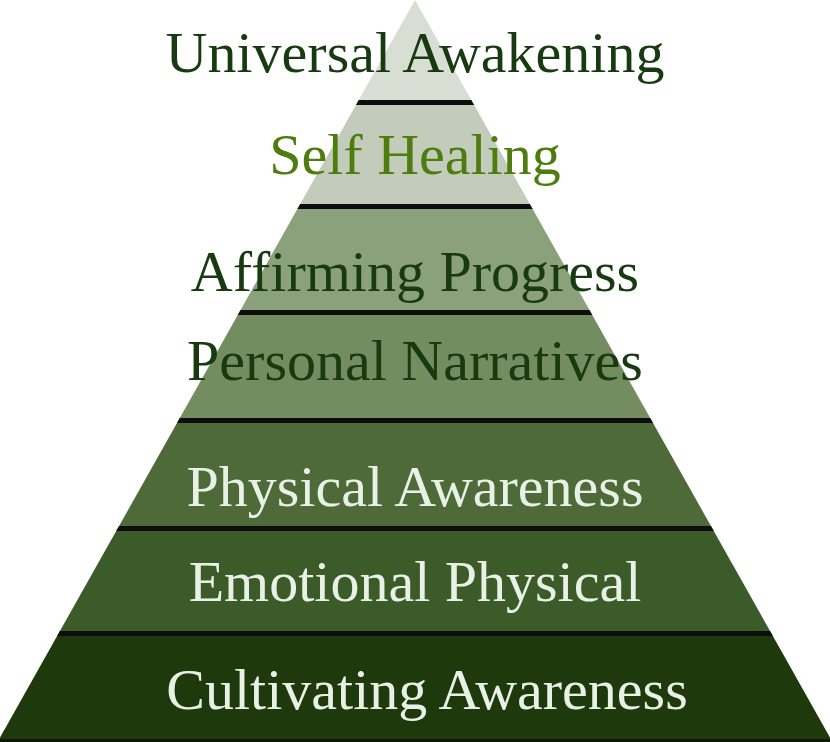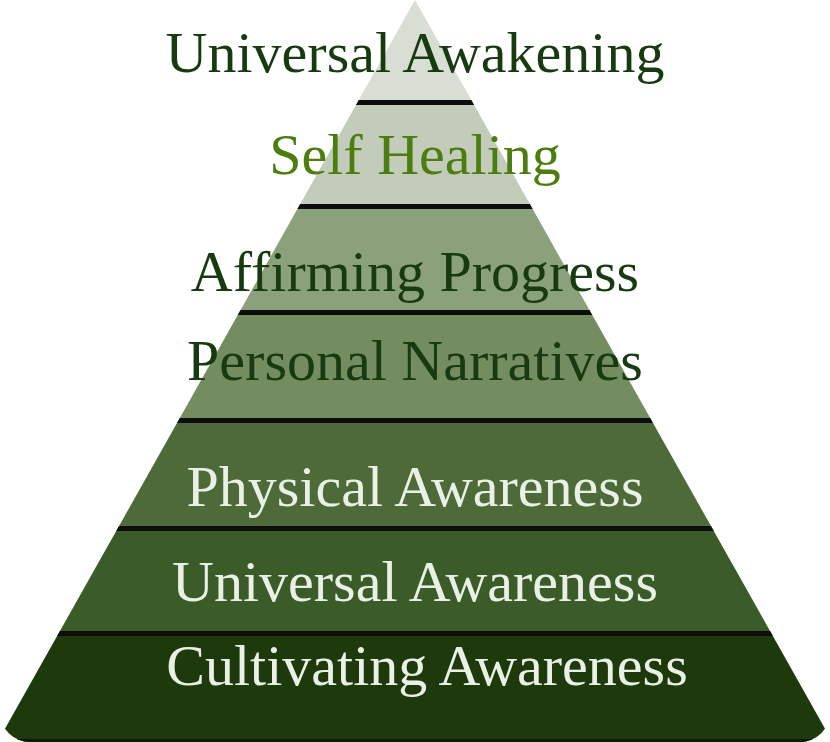--- a/index.html
+++ b/index.html
@@ -7,21 +7,20 @@
     padding: 0;
     background: #ffffff;
   }
   .stage {
     position: relative;
     width: 830px;
     height: 742px;
     background: #ffffff;
     overflow: hidden;
     font-family: "Liberation Serif", "DejaVu Serif", serif;
-    border-radius: 30px;
   }
   
   .tri {
     position: absolute;
     inset: 0;
     clip-path: polygon(50% 0%, 100.3% 100%, -0.3% 100%);
   }
   .band {
     box-sizing: border-box;
     width: 100%;
@@ -51,21 +50,21 @@
     line-height: 1;
     white-space: nowrap;
     letter-spacing: 0;
   }
   .l1 { top: 0;     height: 100px; }
   .l2 { top: 100px; height: 104px; }
   .l3 { top: 216px; height: 106px; }
   .l4 { top: 310px; height: 96px; }
   .l5 { top: 418px; height: 132px; }
   .l6 { top: 526px; height: 105px; }
-  .l7 { top: 607px; height: 111px; padding-left: 24px; }
+  .l7 { top: 631px; height: 111px; padding-left: 24px; }
 </style>
 </head>
 <body>
 
 <div class="stage" style="background: rgb(255, 255, 255);">
 
   <div class="tri">
     <div class="band b1" style="background: rgb(217, 222, 212);"></div>
     <div class="band b2" style="background: rgb(195, 204, 186); border-top-color: rgb(13, 13, 13);"></div>
     <div class="band b3" style="background: rgb(139, 161, 123); border-top-color: rgb(13, 13, 13);"></div>
@@ -73,16 +72,16 @@
     <div class="band b5" style="background: rgb(77, 106, 56); border-top-color: rgb(13, 13, 13);"></div>
     <div class="band b6" style="background: rgb(59, 91, 40); border-top-color: rgb(13, 13, 13);"></div>
     <div class="band b7" style="background: rgb(30, 58, 12); border-top-color: rgb(13, 13, 13); border-bottom-color: rgb(12, 26, 3);"></div>
   </div>
 
   <div class="label l1" style="color: rgb(24, 58, 16);">Universal Awakening</div>
   <div class="label l2" style="color: #4d7c0f;">Self Healing</div>
   <div class="label l3" style="color: rgb(24, 58, 16);">Affirming Progress</div>
   <div class="label l4" style="color: rgb(24, 58, 16);">Personal Narratives</div>
   <div class="label l5" style="color: rgb(233, 241, 230);">Physical Awareness</div>
-  <div class="label l6" style="color: rgb(233, 241, 230);">Universal Awareness</div>
+  <div class="label l6" style="color: rgb(233, 241, 230);">Emotional Physical</div>
   <div class="label l7" style="color: rgb(233, 241, 230);">Cultivating Awareness</div>
 
 </div>
 
 </body></html>

